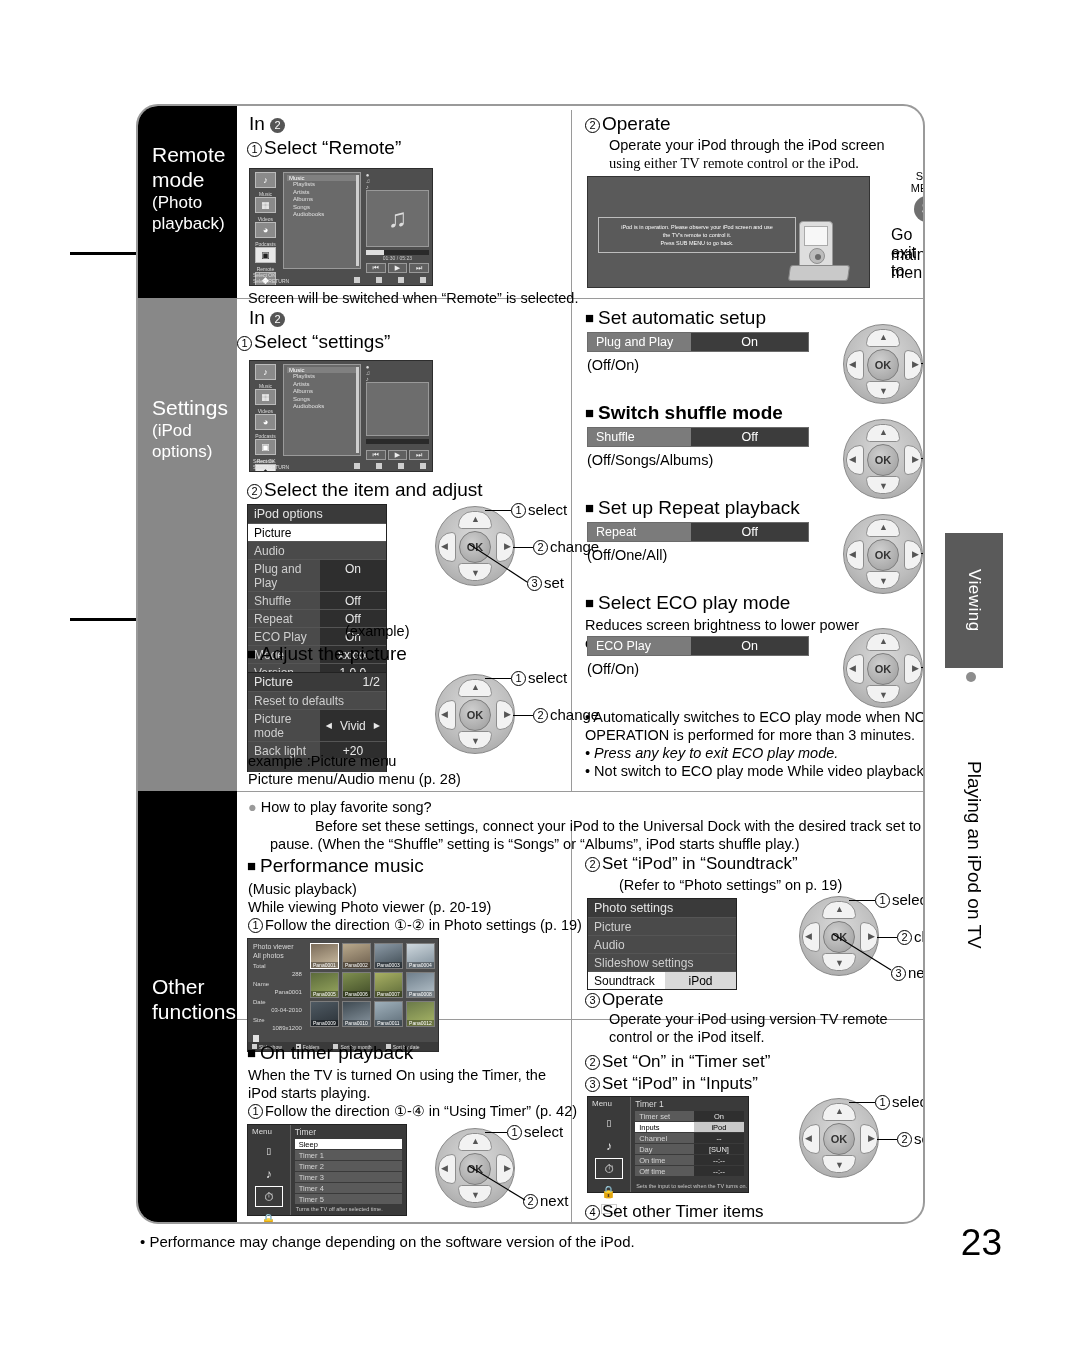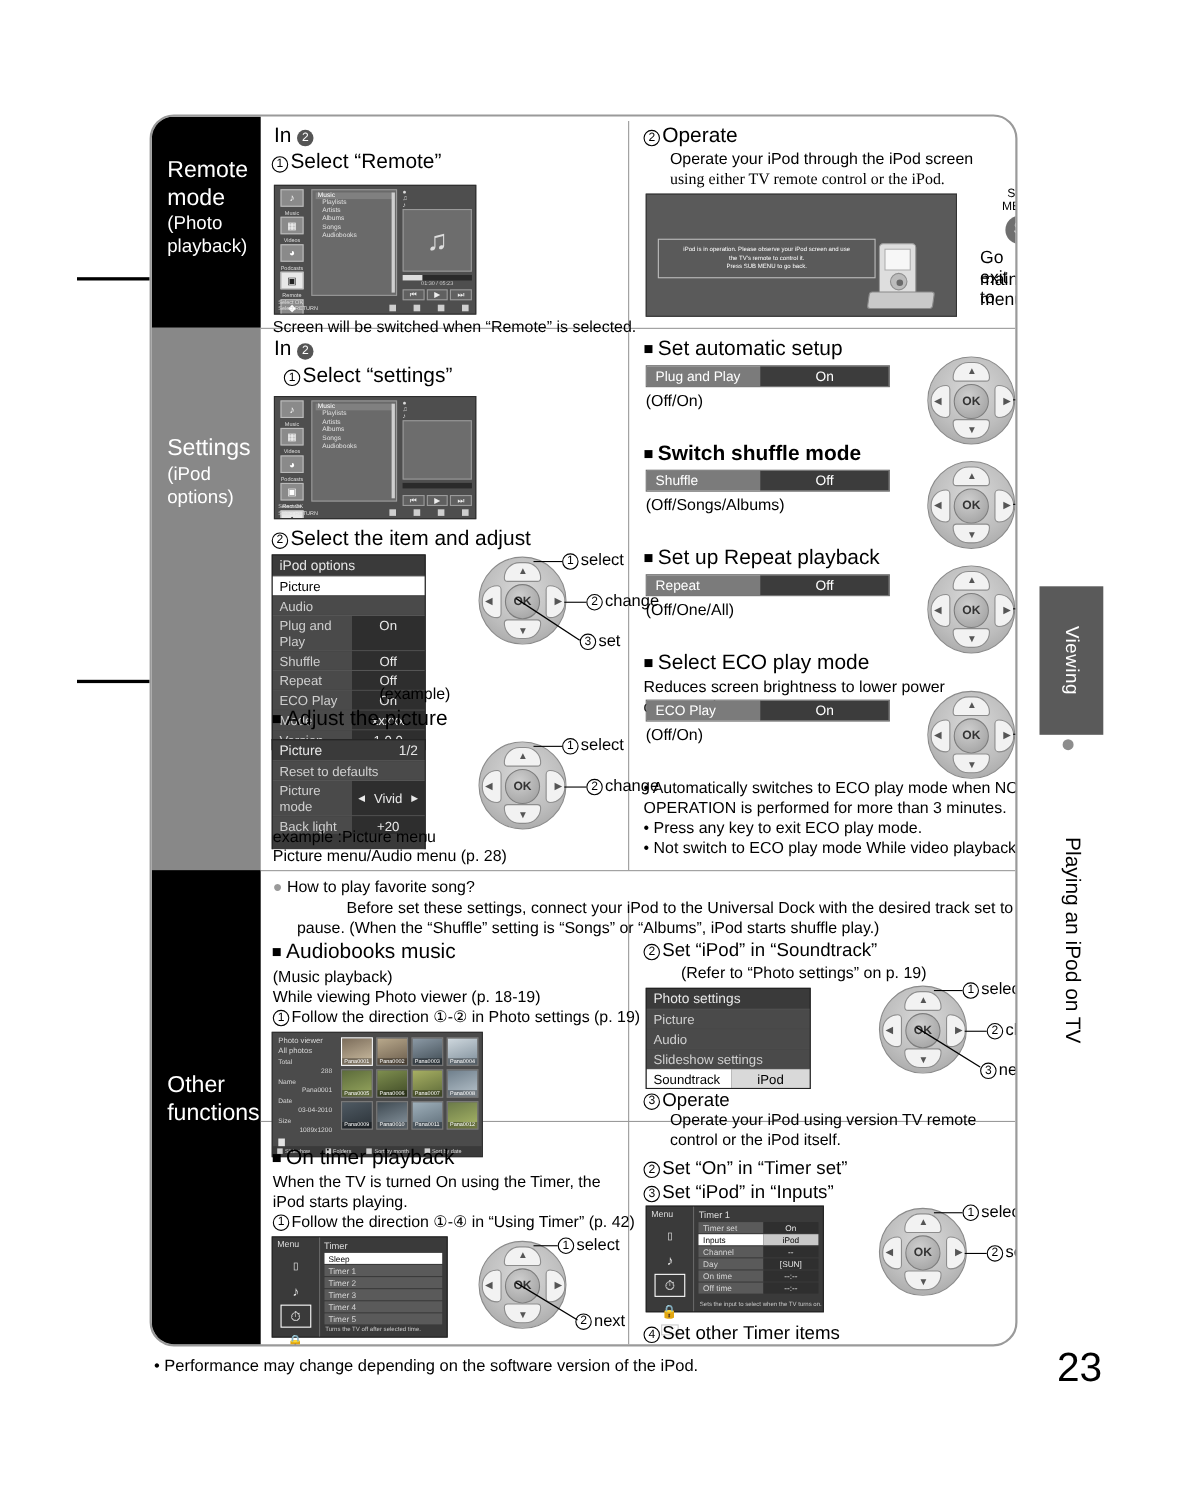--- a/index.html
+++ b/index.html
@@ -331,21 +331,21 @@
       </div>
       <div class="body-t" style="position:absolute;left:654px;top:120px;font-size:16px;">Go exit to</div>
       <div class="body-t" style="position:absolute;left:654px;top:140px;font-size:16px;">main menu</div>
     </div>
 
     <div>
       <div class="h-step" style="position:absolute;left:12px;top:200px;">
         <span>In</span>
         <span class="circ-f">2</span>
       </div>
-      <div class="h-step" style="position:absolute;left:21px;top:224px;">
+      <div class="h-step" style="position:absolute;left:0;top:224px;">
         <span class="circ">1</span><span>Select “settings”</span>
       </div>
 
       <div class="ipodscreen" style="position:absolute;left:12px;top:254px;width:184px;height:112px;">
         <div class="ips-col1">
           <div class="ips-ic">♪</div>
           <div class="ips-ic-lab">Music</div>
           <div class="ips-ic">▦</div>
           <div class="ips-ic-lab">Videos</div>
           <div class="ips-ic">◕</div>
@@ -579,41 +579,41 @@
         <div class="ar l">◀</div>
           <div class="ar r">▶</div>
         <div class="ok">OK</div>
       </div>
       <div class="lead" style="left:684px;top:561px;width:22px;"></div>
 
       <div class="body-t" style="position:absolute;left:348px;top:602px;width:420px;">
         <span>•</span>
         <span>Automatically switches to ECO play mode when NO OPERATION is performed for more than 3 minutes.</span>
       </div>
-      <div class="body-t" style="position:absolute;left:348px;top:638px;width:420px;">
+      <div class="body-t" style="position:absolute;left:348px;top:638px;width:420px;font-style:italic;">
         <span>•</span>
         <span>Press any key to exit ECO play mode.</span>
       </div>
       <div class="body-t" style="position:absolute;left:348px;top:656px;width:420px;">
         <span>•</span>
         <span>Not switch to ECO play mode While video playback.</span>
       </div>
     </div>
 
     <div>
       <div class="body-t" style="position:absolute;left:11px;top:692px;">
         <span style="color:#9a9a9a;">●</span>
         <span>How to play favorite song?</span>
       </div>
       <div class="body-t" style="position:absolute;left:33px;top:711px;margin-left:45px;">Before set these settings, connect your iPod to the Universal Dock with the desired track set to</div>
       <div class="body-t" style="position:absolute;left:33px;top:729px;">pause. (When the “Shuffle” setting is “Songs” or “Albums”, iPod starts shuffle play.)</div>
 
-      <div class="h-sq" style="position:absolute;left:10px;top:748px;">Audiobooks music</div>
+      <div class="h-sq" style="position:absolute;left:10px;top:748px;">Performance music</div>
       <div class="body-t" style="position:absolute;left:11px;top:774px;">(Music playback)</div>
-      <div class="body-t" style="position:absolute;left:11px;top:792px;">While viewing Photo viewer (p. 18-19)</div>
+      <div class="body-t" style="position:absolute;left:11px;top:792px;">While viewing Photo viewer (p. 20-19)</div>
       <div class="body-t" style="position:absolute;left:11px;top:810px;">
         <span class="circ">1</span><span>Follow the direction ①-② in Photo settings (p. 19)</span>
       </div>
 
       <div class="pv" style="position:absolute;left:10px;top:832px;width:192px;height:114px;">
         <div class="pv-left">
           <div class="pv-t">Photo viewer</div>
           <div class="pv-t r">All photos</div>
           <div class="pv-kv">
             <span>Total</span>

